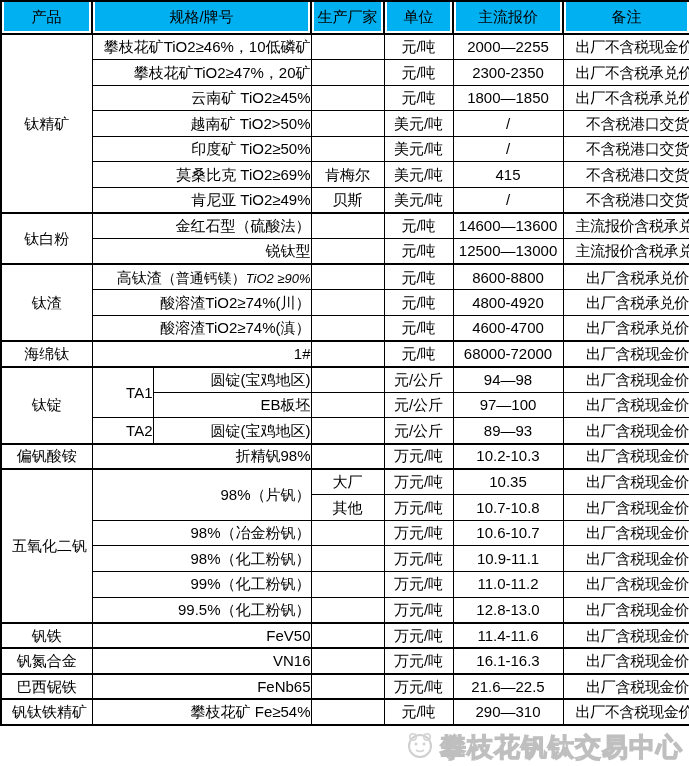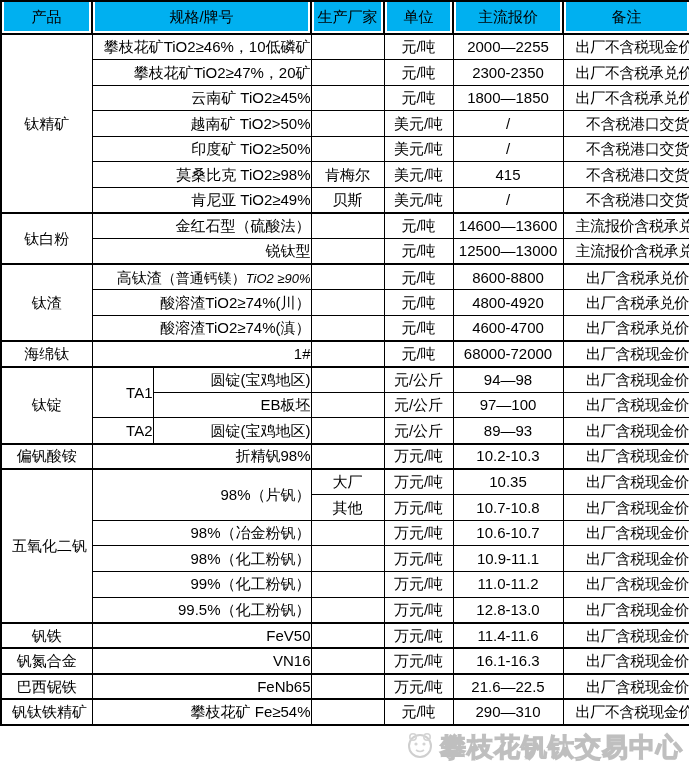--- a/index.html
+++ b/index.html
@@ -105,21 +105,21 @@
         <td class="note">不含税港口交货</td>
       </tr>
       <tr>
         <td class="spec" colspan="2">印度矿 TiO2≥50%</td>
         <td class="mfr"></td>
         <td class="unit">美元/吨</td>
         <td class="price">/</td>
         <td class="note">不含税港口交货</td>
       </tr>
       <tr>
-        <td class="spec" colspan="2">莫桑比克 TiO2≥98%</td>
+        <td class="spec" colspan="2">莫桑比克 TiO2≥69%</td>
         <td class="mfr">肯梅尔</td>
         <td class="unit">美元/吨</td>
         <td class="price">415</td>
         <td class="note">不含税港口交货</td>
       </tr>
       <tr>
         <td class="spec" colspan="2">肯尼亚 TiO2≥49%</td>
         <td class="mfr">贝斯</td>
         <td class="unit">美元/吨</td>
         <td class="price">/</td>

